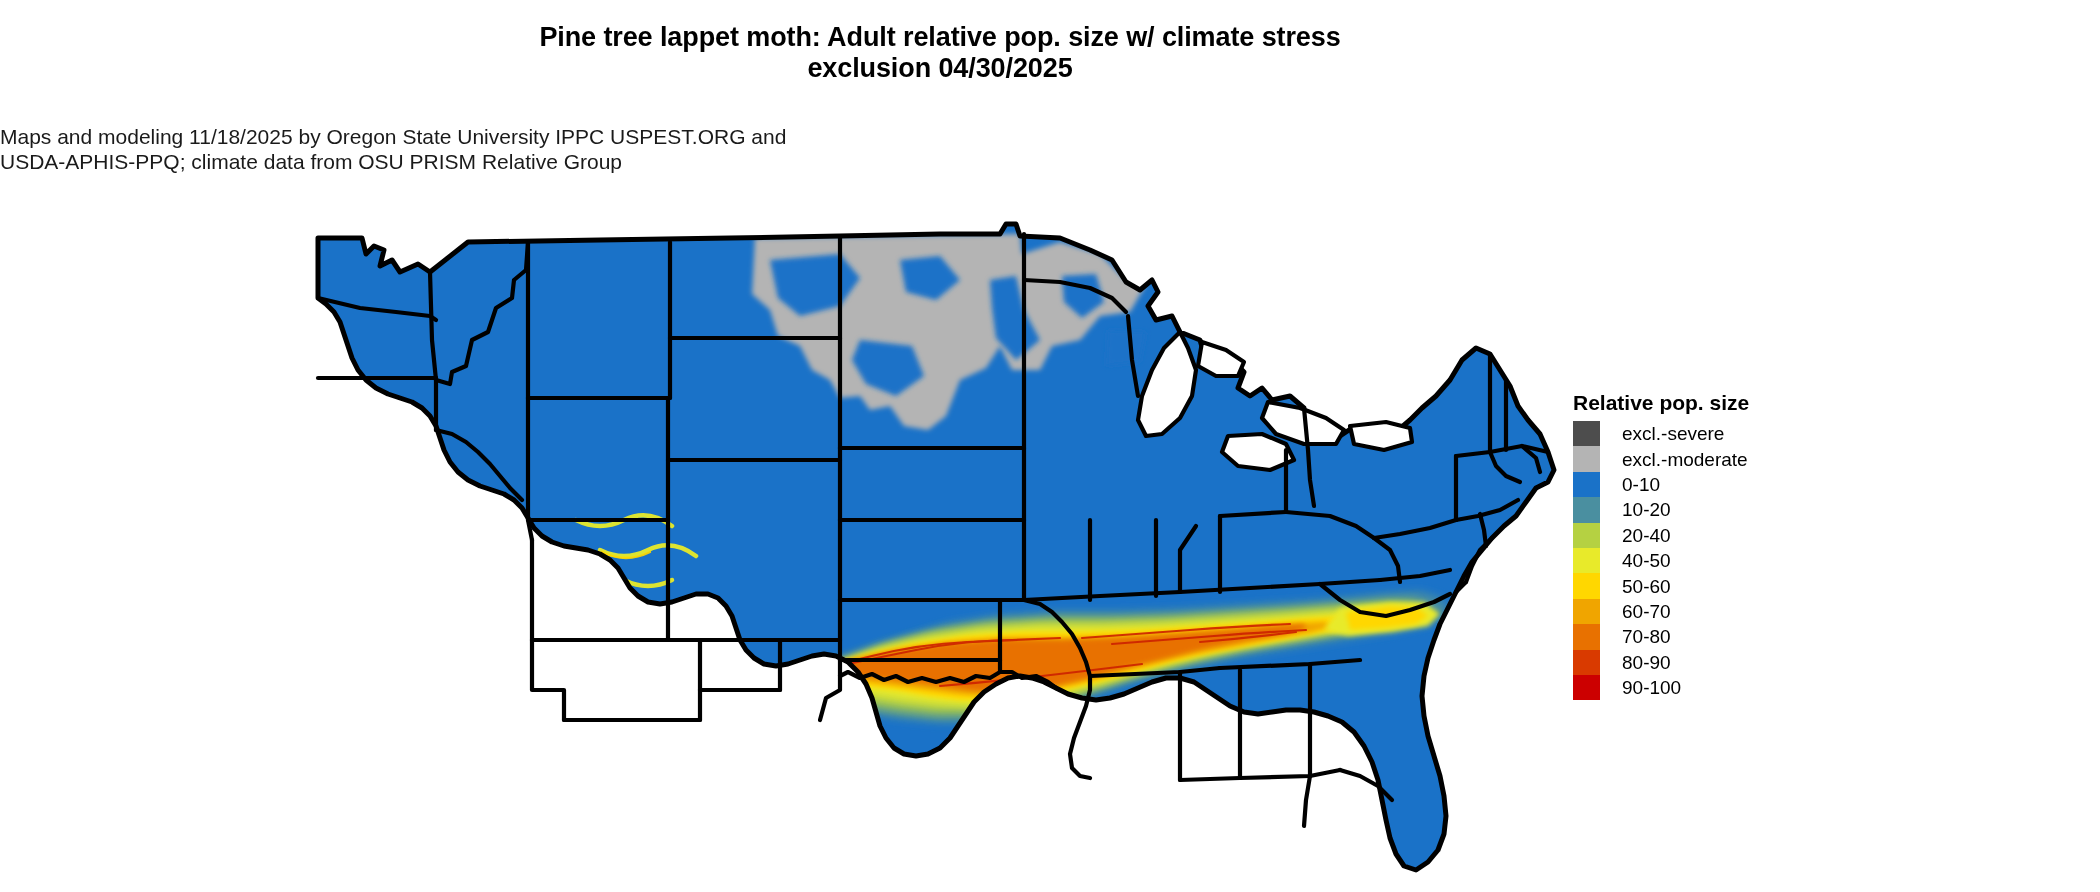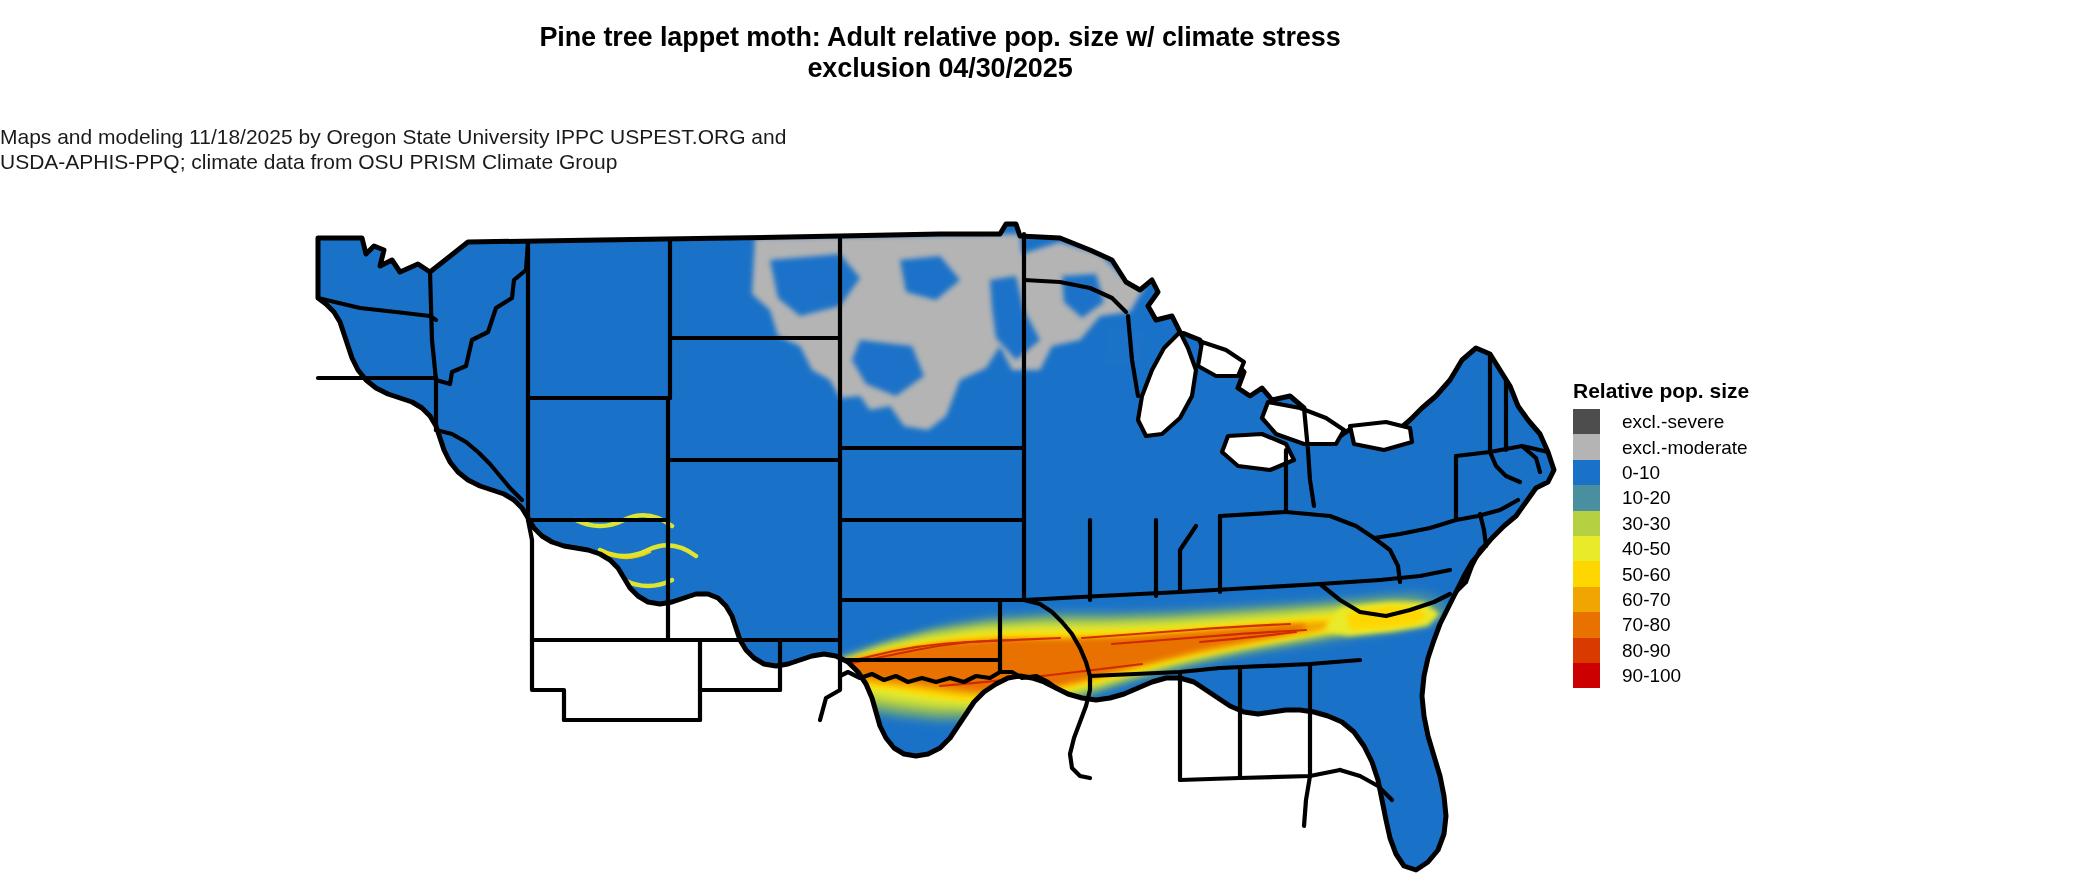--- a/index.html
+++ b/index.html
@@ -17,21 +17,21 @@
   }
   .subtitle{
     position:absolute;left:0;top:124px;width:1880px;
     text-align:left;font-size:21px;font-weight:normal;color:#1a1a1a;
     line-height:1.2;
   }
 
   .map-wrap{position:absolute;left:300px;top:220px;width:1280px;height:660px;}
   .map-wrap svg{display:block;width:100%;height:100%;}
 
-  .legend{position:absolute;left:1573px;top:379px;width:300px;}
+  .legend{position:absolute;left:1573px;top:391px;width:300px;}
   .legend-title{
     font-size:21px;font-weight:bold;color:#000;
     margin:0 0 6px 0;white-space:nowrap;
   }
   .legend-rows{position:relative;}
   .legend-row{
     display:flex;align-items:center;height:25.4px;
   }
   .legend-sw{
     width:27px;height:25.4px;flex:0 0 27px;
@@ -46,21 +46,21 @@
 
 <div id="page">
 
   <div class="title">
     <div>Pine tree lappet moth: Adult relative pop. size w/ climate stress</div>
     <div>exclusion 04/30/2025</div>
   </div>
 
   <div class="subtitle">
     <div>Maps and modeling 11/18/2025 by Oregon State University IPPC USPEST.ORG and</div>
-    <div>USDA-APHIS-PPQ; climate data from OSU PRISM Climate Group</div>
+    <div>USDA-APHIS-PPQ; climate data from OSU PRISM Relative Group</div>
   </div>
 
   <div class="map-wrap">
     <svg viewBox="0 0 1280 660" preserveAspectRatio="xMidYMid meet">
       <defs>
 
         <clipPath id="conus">
           <path d="M18,18 L62,18 L66,34 L74,26 L84,30 L80,46 L92,40 L100,52
                    L118,44 L130,52 L168,22 L300,20 L430,18 L540,16 L640,14
                    L700,14 L706,4 L716,4 L720,16 L760,18 L790,30 L812,40
@@ -504,21 +504,21 @@
       <div class="legend-row">
         <span class="legend-sw" style="background: rgb(26, 114, 200);"></span>
         <span class="legend-lbl">0-10</span>
       </div>
       <div class="legend-row">
         <span class="legend-sw" style="background: rgb(74, 143, 160);"></span>
         <span class="legend-lbl">10-20</span>
       </div>
       <div class="legend-row">
         <span class="legend-sw" style="background: rgb(181, 209, 66);"></span>
-        <span class="legend-lbl">30-30</span>
+        <span class="legend-lbl">20-40</span>
       </div>
       <div class="legend-row">
         <span class="legend-sw" style="background: rgb(232, 234, 42);"></span>
         <span class="legend-lbl">40-50</span>
       </div>
       <div class="legend-row">
         <span class="legend-sw" style="background: rgb(255, 215, 0);"></span>
         <span class="legend-lbl">50-60</span>
       </div>
       <div class="legend-row">

